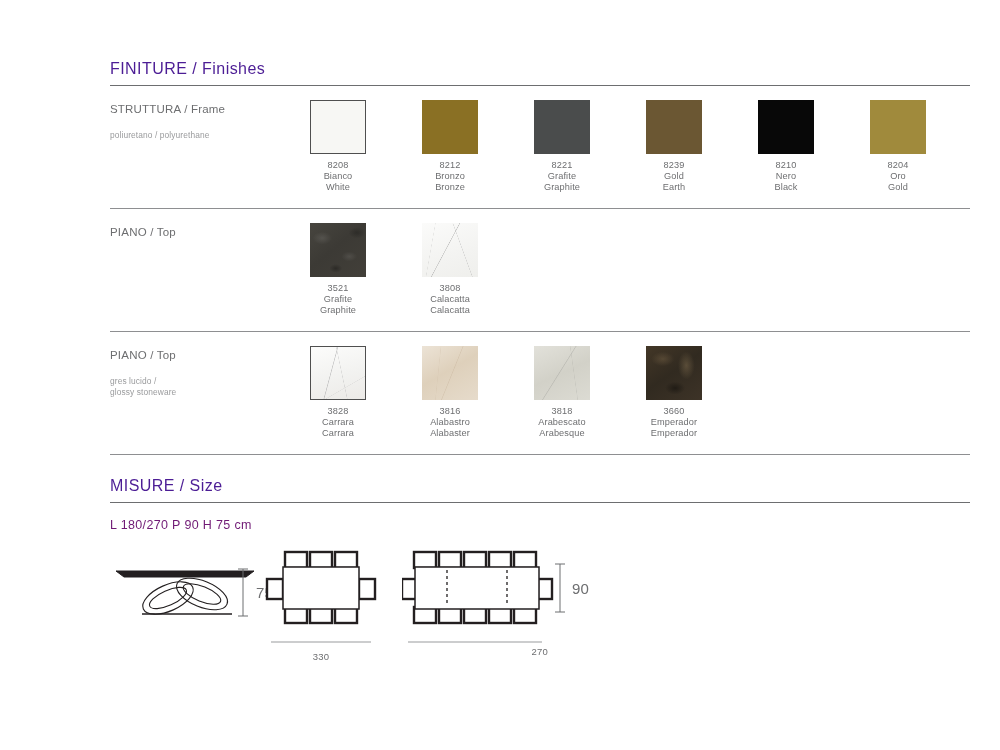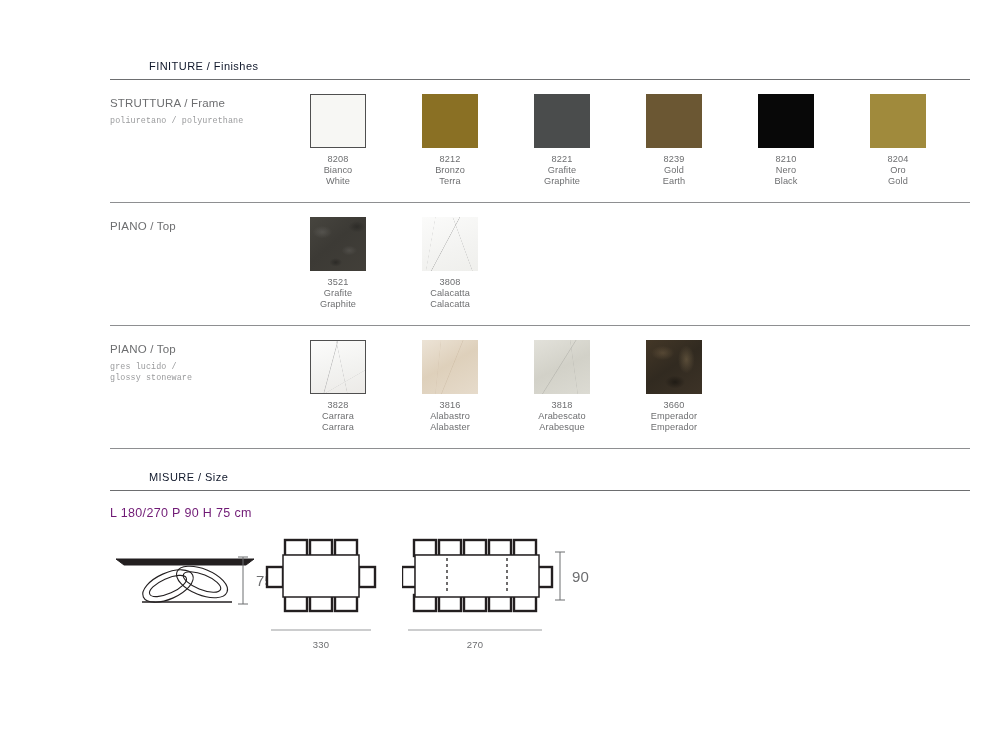--- a/index.html
+++ b/index.html
@@ -17,25 +17,24 @@
   }
   .sheet {
     position: absolute;
     left: 110px;
     top: 60px;
     width: 860px;
   }
 
   
   .section-head {
-    font-size: 11px;
+    font-size: 16px;
     letter-spacing: .45px;
-    color: #0f172a;
+    color: #4c1d95;
     padding-bottom: 7px;
-    margin-left: 39px;
   }
   .rule-heavy {
     border-top: 1.6px solid #6d6e70;
     width: 100%;
   }
   .rule-light {
     border-top: 1px solid #8e8f91;
     width: 100%;
   }
 
@@ -55,23 +54,22 @@
   .row-label .title {
     font-size: 11.5px;
     color: #6d6e70;
     letter-spacing: .2px;
     line-height: 14px;
   }
   .row-label .sub {
     font-size: 8.4px;
     color: #9a9b9d;
     line-height: 11px;
-    margin-top: 6px;
+    margin-top: 14px;
     letter-spacing: .1px;
-    font-family: Liberation Mono, monospace;
   }
 
   .swatch-strip {
     display: flex;
     flex: 1 1 auto;
   }
   .swatch-cell {
     width: 112px;
     flex: 0 0 112px;
     display: flex;
@@ -189,21 +187,21 @@
               <div>8208</div>
               <div>Bianco</div>
               <div>White</div>
             </div>
           </div>
           <div class="swatch-cell">
             <div class="chip" style="background: rgb(138, 112, 36);"></div>
             <div class="chip-caption">
               <div>8212</div>
               <div>Bronzo</div>
-              <div>Terra</div>
+              <div>Bronze</div>
             </div>
           </div>
           <div class="swatch-cell">
             <div class="chip" style="background: rgb(74, 76, 76);"></div>
             <div class="chip-caption">
               <div>8221</div>
               <div>Grafite</div>
               <div>Graphite</div>
             </div>
           </div>
@@ -382,21 +380,21 @@
 
           <rect x="13" y="19" width="124" height="42" stroke-width="1.5"></rect>
 
           <line x1="45" y1="22" x2="45" y2="58" stroke-width="1.3" stroke-dasharray="3,3"></line>
           <line x1="105" y1="22" x2="105" y2="58" stroke-width="1.3" stroke-dasharray="3,3"></line>
         </g>
       </svg>
       <svg width="168" height="8" viewBox="0 0 168 8" style="display:block;margin-top:4px;">
         <line x1="6" y1="4" x2="140" y2="4" stroke="#9a9b9d" stroke-width="1.2"></line>
       </svg>
-      <div class="dim-caption" style="width:146px; margin-top:5px;">270</div>
+      <div class="dim-caption" style="width:146px; text-align:right;">270</div>
 
       
       <svg width="16" height="60" viewBox="0 0 16 60" style="position:absolute; left:150px; top:12px;">
         <line x1="8" y1="4" x2="8" y2="52" stroke="#6d6e70" stroke-width="1"></line>
         <line x1="3" y1="4" x2="13" y2="4" stroke="#6d6e70" stroke-width="1"></line>
         <line x1="3" y1="52" x2="13" y2="52" stroke="#6d6e70" stroke-width="1"></line>
       </svg>
       <div class="dim-text" style="position:absolute; left:170px; top:32px;">90</div>
     </div>
 

